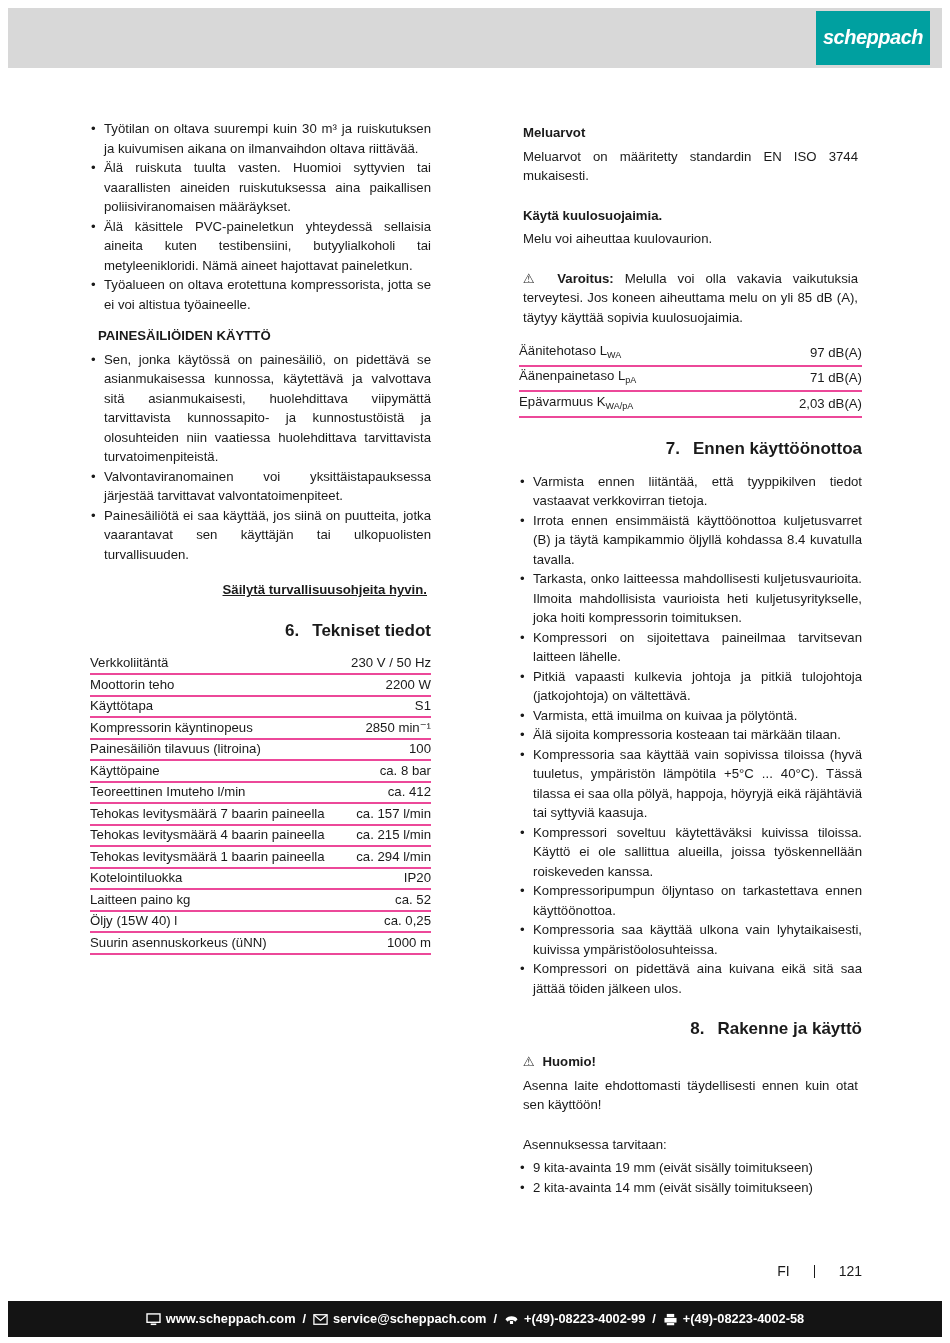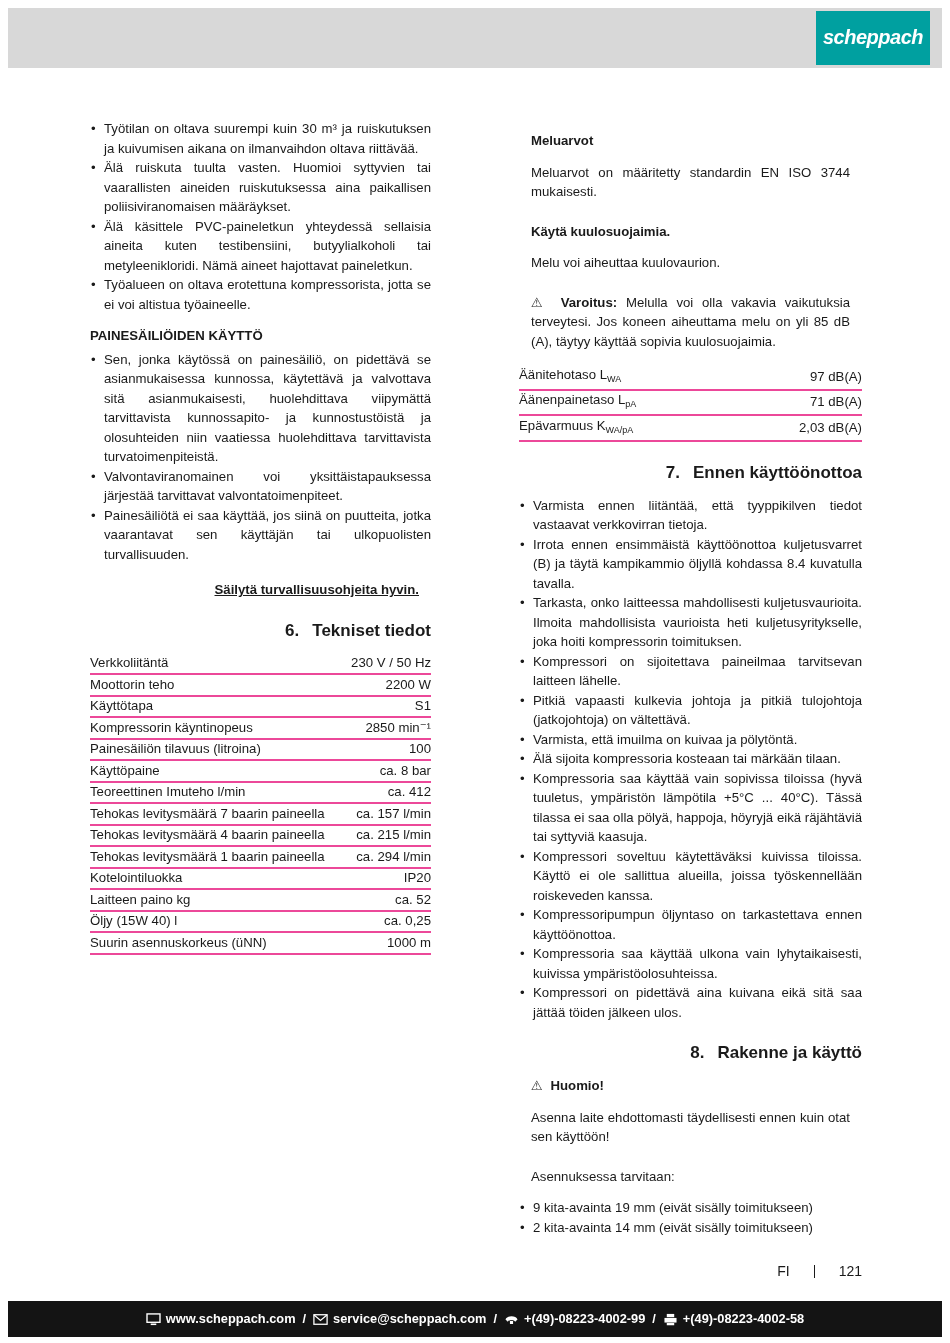--- a/index.html
+++ b/index.html
@@ -19,23 +19,23 @@
     display:flex; align-items:center; justify-content:center;
     font-weight:bold; font-style:italic; font-size:20px; letter-spacing:-0.5px;
   }
   .col { position:absolute; top:119px; text-align:justify; }
   .col-left  { left:90px;  width:341px; }
   .col-right { left:519px; width:343px; }
   ul.bullets { list-style:none; }
   ul.bullets li { position:relative; padding-left:14px; text-align:justify; }
   ul.bullets li::before { content:"\2022"; position:absolute; left:1px; }
   .b { font-weight:bold; }
-  p { margin:12px; }
+  p { margin:4px; }
   .gap { margin-top:20px; }
-  .subhead { font-weight:bold; margin:12px 0 4px; text-align:left; }
+  .subhead { font-weight:bold; margin:12px 8px 4px; text-align:left; }
   .keep-note { margin-top:16px; text-align:right;text-decoration:underline; }
   h2 { font-size:17px; line-height:22px; font-weight:bold; text-align:right; margin:20px 0 12px; }
   h2 .sec-num { display:inline-block; margin-right:13px; }
   table.spec { width:100%; border-collapse:collapse; margin-top:6px; }
   table.spec td {
     border-bottom:2px solid #ec4899; padding:2.5px 0 3px;
     font-size:13.2px; line-height:14px; vertical-align:middle; text-align:left;
   }
   table.spec td.label { padding-right:10px; }
   table.spec td.val { text-align:right; white-space:nowrap; }

